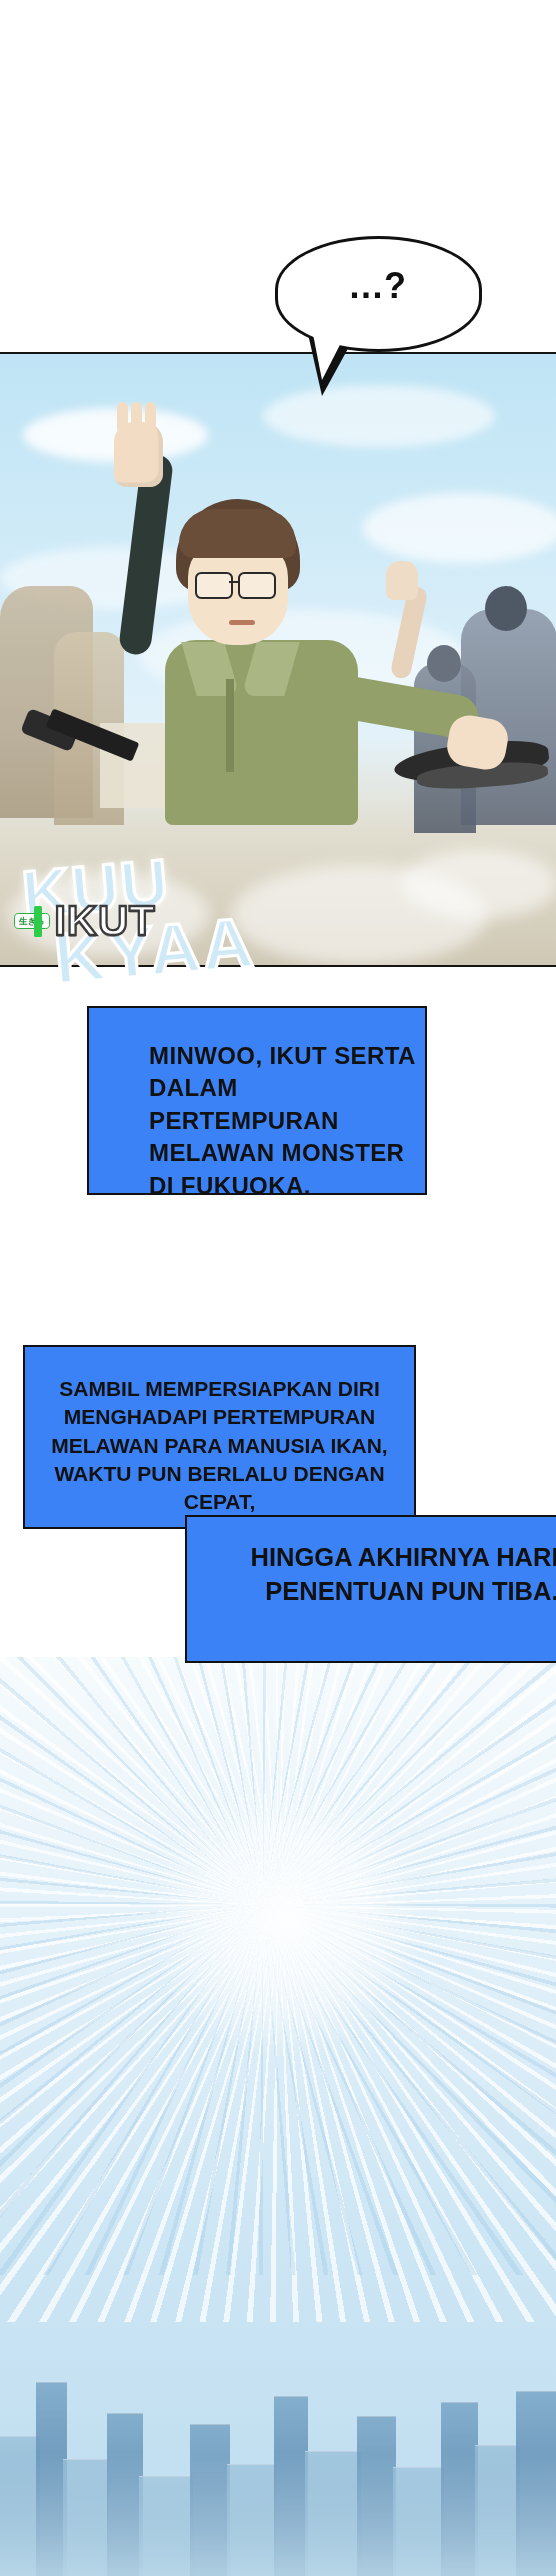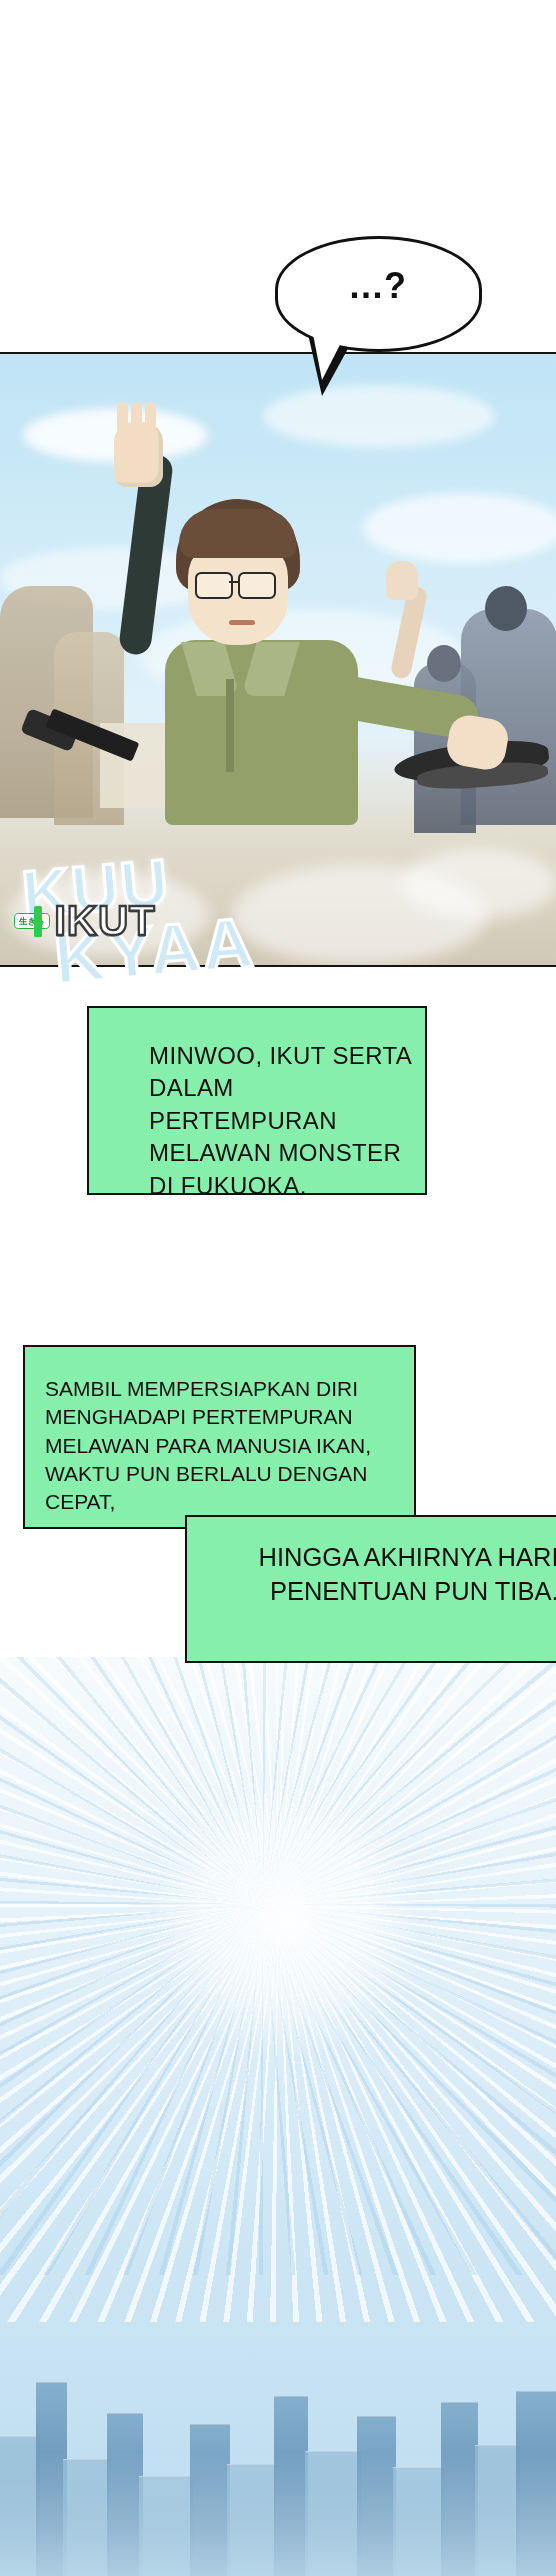--- a/index.html
+++ b/index.html
@@ -349,44 +349,45 @@
     width: 7.7px;
     height: 31px;
     background: #2ecc4a;
     border-radius: 1.5px;
     z-index: 9;
   }
 
   
   .cap {
     position: absolute;
-    background: #86efac;
+    background: #3b82f6;
     border: 2.3px solid #111111;
     box-sizing: border-box;
     color: #111111;
     text-transform: uppercase;
-    font-weight: 400;
+    font-weight: 700;
     line-height: 1.35;
     font-family: "Liberation Sans", sans-serif;
   }
   .cap1 {
     left: 87px;
     top: 1006px;
     width: 340px;
     height: 189px;
     padding: 32px 0 0 60px;
     font-size: 24px;
     letter-spacing: 0.4px;
   }
   .cap2 {
     left: 23px;
     top: 1345px;
     width: 393px;
     height: 184px;
     padding: 28px 20px 0 20px;
+    text-align: center;
     font-size: 21px;
   }
   .cap3 {
     left: 185px;
     top: 1515px;
     width: 391px;
     height: 148px;
     padding: 23px 15.5px 0 15.5px;
     text-align: right;
     font-size: 25.5px;

